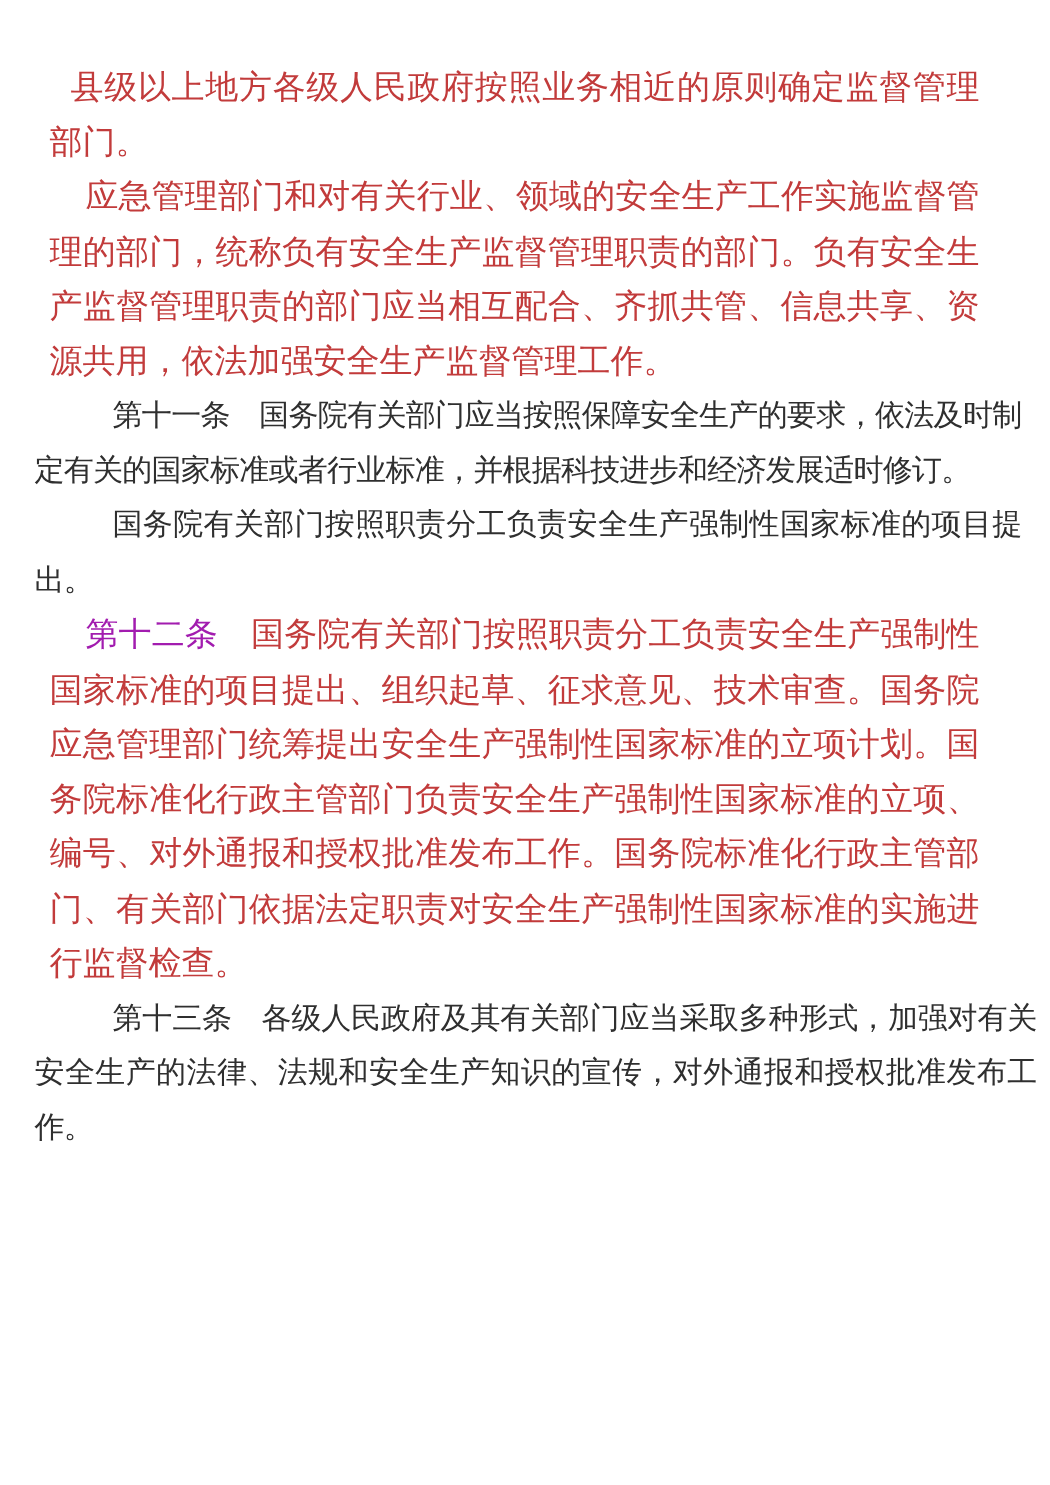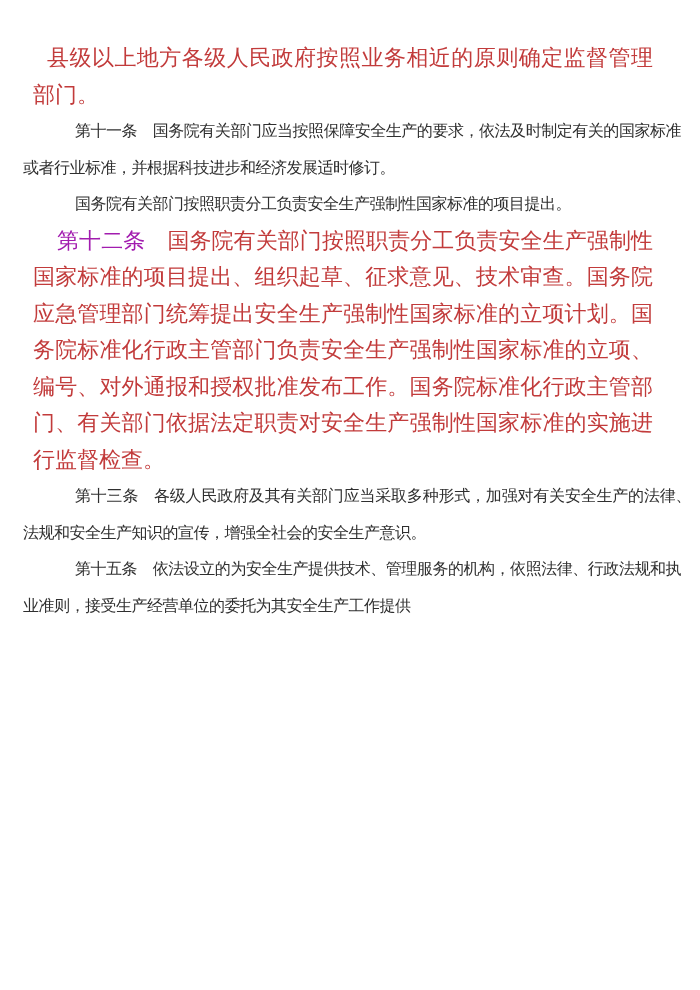--- a/index.html
+++ b/index.html
@@ -22,21 +22,21 @@
   }
   .page p {
     margin: 0;
     padding: 0;
     text-align: justify;
     text-justify: inter-ideograph;
     line-height: 36.5px;
   }
   
   p.black {
-    font-size: 16px;
+    font-size: 20px;
     letter-spacing: -0.5px;
     color: #2f2f2f;
     width: 658px;
   }
   p.black.indent { text-indent: 52px; }
   p.black.wide { width: 668px; }
   
   p.red {
     font-size: 22px;
     letter-spacing: 0;
@@ -51,25 +51,25 @@
     color: #a21caf;
   }
 </style>
 </head>
 <body>
 
 <div class="page">
 
   <p class="red cont">县级以上地方各级人民政府按照业务相近的原则确定监督管理部门。</p>
 
+  <p class="red indent">应急管理部门和对有关行业、领域的安全生产工作实施监督管理的部门，统称负有安全生产监督管理职责的部门。负有安全生产监督管理职责的部门应当相互配合、齐抓共管、信息共享、资源共用，依法加强安全生产监督管理工作。</p>
 
   <p class="black indent">第十一条　国务院有关部门应当按照保障安全生产的要求，依法及时制定有关的国家标准或者行业标准，并根据科技进步和经济发展适时修订。</p>
 
   <p class="black indent">国务院有关部门按照职责分工负责安全生产强制性国家标准的项目提出。</p>
 
   <p class="red indent"><span class="art-label">第十二条</span><span>　国务院有关部门按照职责分工负责安全生产强制性国家标准的项目提出、组织起草、征求意见、技术审查。国务院应急管理部门统筹提出安全生产强制性国家标准的立项计划。国务院标准化行政主管部门负责安全生产强制性国家标准的立项、编号、对外通报和授权批准发布工作。国务院标准化行政主管部门、有关部门依据法定职责对安全生产强制性国家标准的实施进行监督检查。</span></p>
 
-  <p class="black indent wide">第十三条　各级人民政府及其有关部门应当采取多种形式，加强对有关安全生产的法律、法规和安全生产知识的宣传，增强全社会的安全生产意识。</p>
+  <p class="black indent wide">第十三条　各级人民政府及其有关部门应当采取多种形式，加强对有关安全生产的法律、法规和安全生产知识的宣传，对外通报和授权批准发布工作。</p>
 
 
-  <p class="black indent">第十五条　依法设立的为安全生产提供技术、管理服务的机构，依照法律、行政法规和执业准则，接受生产经营单位的委托为其安全生产工作提供</p>
 
 </div>
 
 </body></html>

